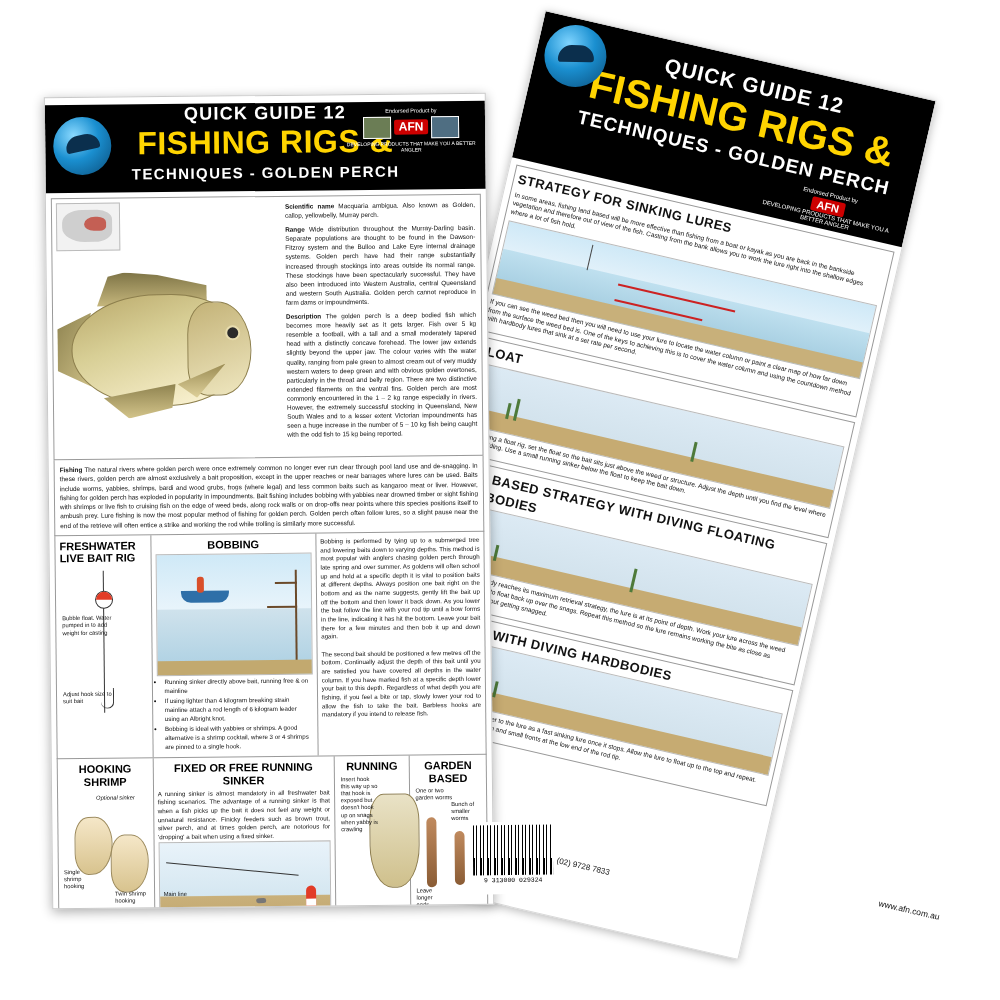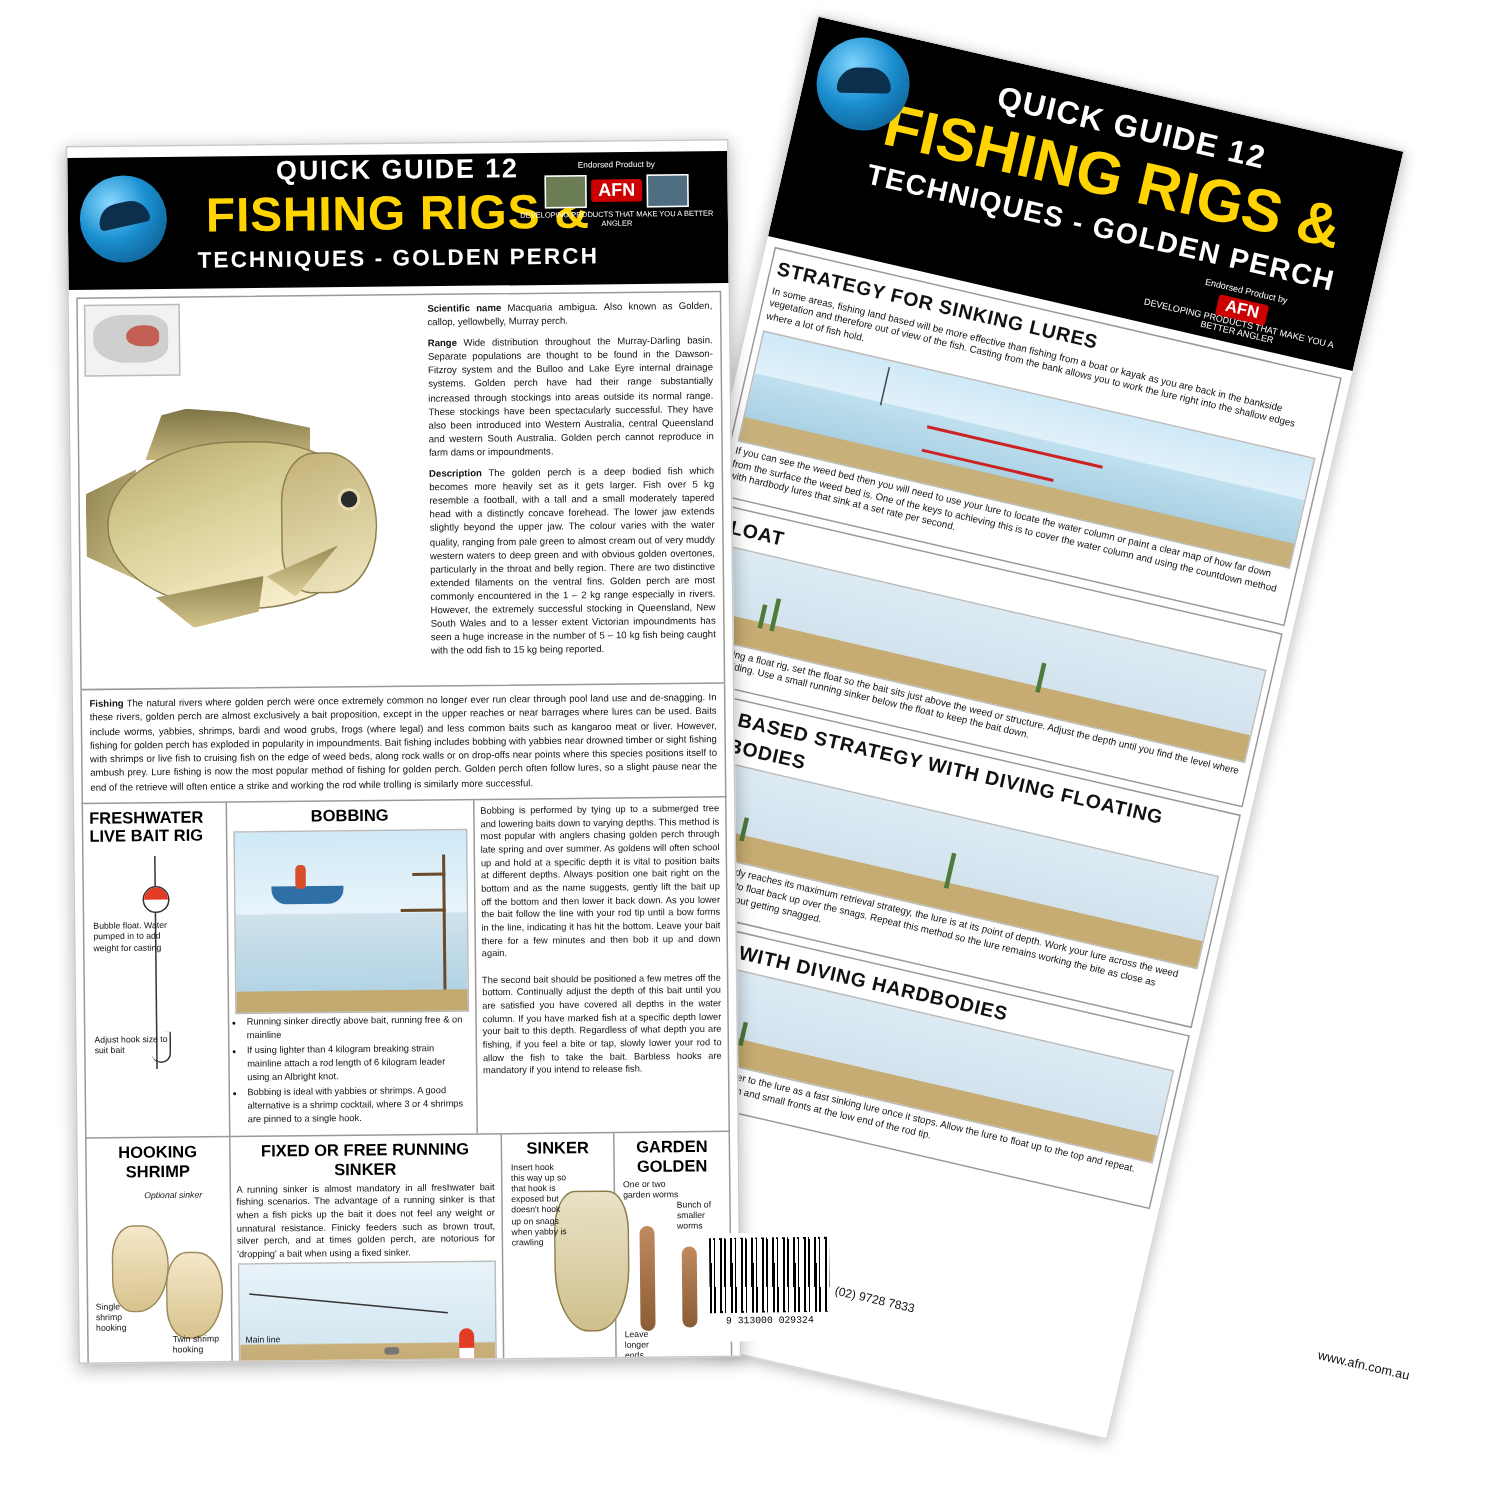--- a/index.html
+++ b/index.html
@@ -401,30 +401,30 @@
             <div class="mainline"></div>
             <div class="swivel"></div>
             <div class="cfloat"></div>
             <div class="note" style="left:4px;top:48px;">Main line</div>
 
           </div>
 
         </div>
 
         <div class="cell" style="width:76px;">
-          <div class="ch">SINKER</div>
+          <div class="ch">RUNNING</div>
           <div style="position:relative;height:160px;">
             <div class="yab"></div>
             <div class="note" style="left:2px;top:0px;width:38px;">Insert hook this way up so that hook is exposed but doesn't hook up on snags when yabby is crawling</div>
             <div class="note" style="left:2px;bottom:0px;width:54px;">Large or small. With or without claws, depending on fishing situation</div>
           </div>
         </div>
 
         <div class="cell" style="width:76px;">
-          <div class="ch">GARDEN GOLDEN</div>
+          <div class="ch">GARDEN BASED</div>
           <div style="position:relative;height:160px;">
             <div class="worm" style="left:12px;top:30px;"></div>
             <div class="worm" style="left:40px;top:44px;height:54px;"></div>
             <div class="note" style="left:1px;top:0px;width:40px;">One or two garden worms</div>
             <div class="note" style="right:1px;top:14px;width:30px;">Bunch of smaller worms</div>
             <div class="note" style="left:1px;top:100px;width:28px;">Leave longer ends trailing</div>
 
           </div>
         </div>
       </div>

